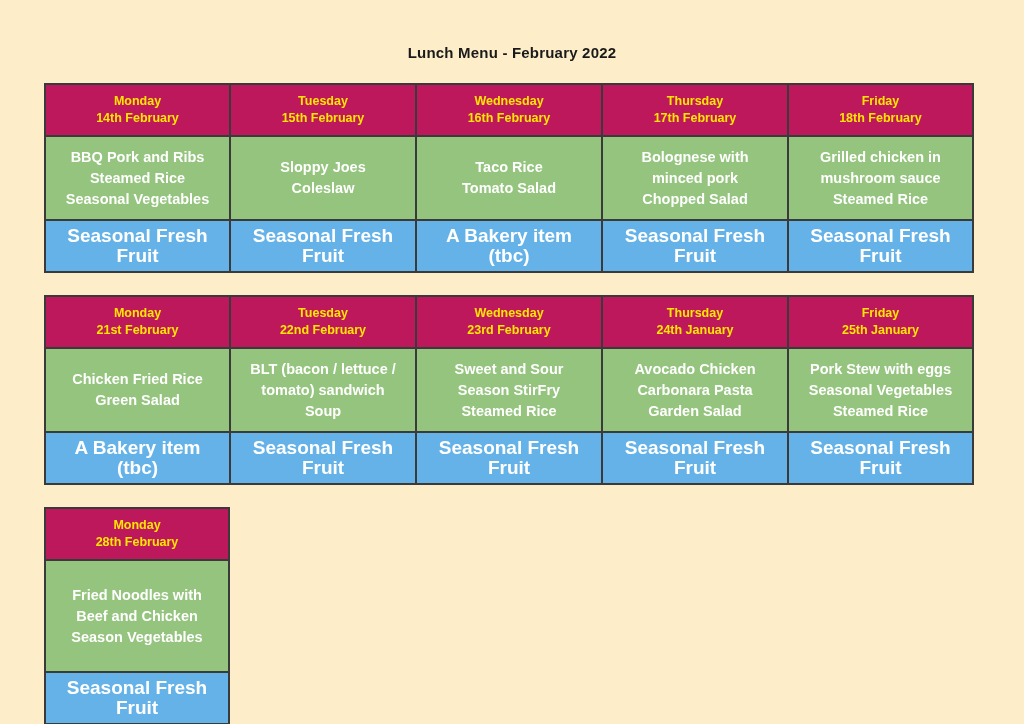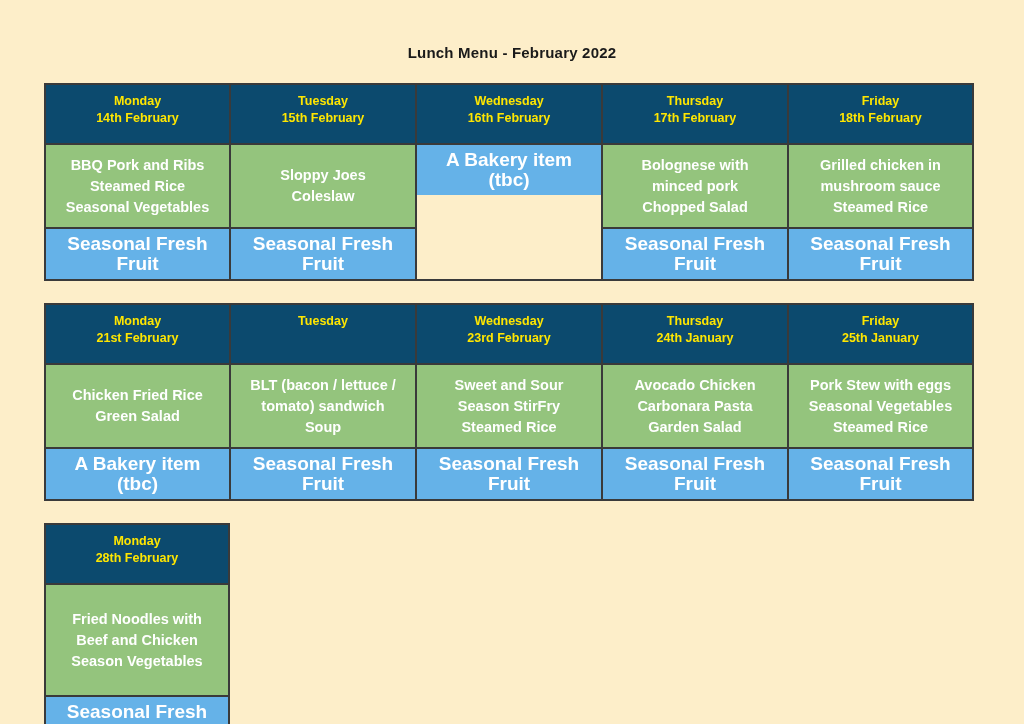--- a/index.html
+++ b/index.html
@@ -46,29 +46,29 @@
     border-left-width: 1px;
     box-sizing: border-box;
   }
   .day-col:first-child {
     border-left-width: 2px;
   }
   .day-col:last-child {
     border-right-width: 2px;
   }
   .hdr {
-    background: #0c4a6e;
+    background: #be185d;
     color: #ffe600;
     font-weight: bold;
     font-size: 12.5px;
     line-height: 17px;
     text-align: center;
     padding: 8px 4px 9px 4px;
     box-sizing: border-box;
-    height: 58px;
+    height: 50px;
   }
   .hdr .dayname { display: block; }
   .hdr .datename { display: block; }
   .meal {
     background: #94c47d;
     color: #ffffff;
     font-weight: bold;
     font-size: 14.5px;
     line-height: 21px;
     text-align: center;
@@ -134,20 +134,24 @@
           </div>
         <div class="dessert">
             <span>Seasonal Fresh Fruit</span>
           </div>
       </div>
       <div class="day-col">
         <div class="hdr">
           <span class="dayname">Wednesday</span>
           <span class="datename">16th February</span>
         </div>
+        <div class="meal">
+            <span class="meal-inner">Taco Rice
+Tomato Salad</span>
+          </div>
         <div class="dessert">
             <span>A Bakery item (tbc)</span>
           </div>
       </div>
       <div class="day-col">
         <div class="hdr">
           <span class="dayname">Thursday</span>
           <span class="datename">17th February</span>
         </div>
         <div class="meal">
@@ -185,20 +189,21 @@
             <span class="meal-inner">Chicken Fried Rice
 Green Salad</span>
           </div>
         <div class="dessert">
             <span>A Bakery item (tbc)</span>
           </div>
       </div>
       <div class="day-col">
         <div class="hdr">
           <span class="dayname">Tuesday</span>
+          <span class="datename">22nd February</span>
         </div>
         <div class="meal">
             <span class="meal-inner">BLT (bacon / lettuce /
 tomato) sandwich
 Soup</span>
           </div>
         <div class="dessert">
             <span>Seasonal Fresh Fruit</span>
           </div>
       </div>

